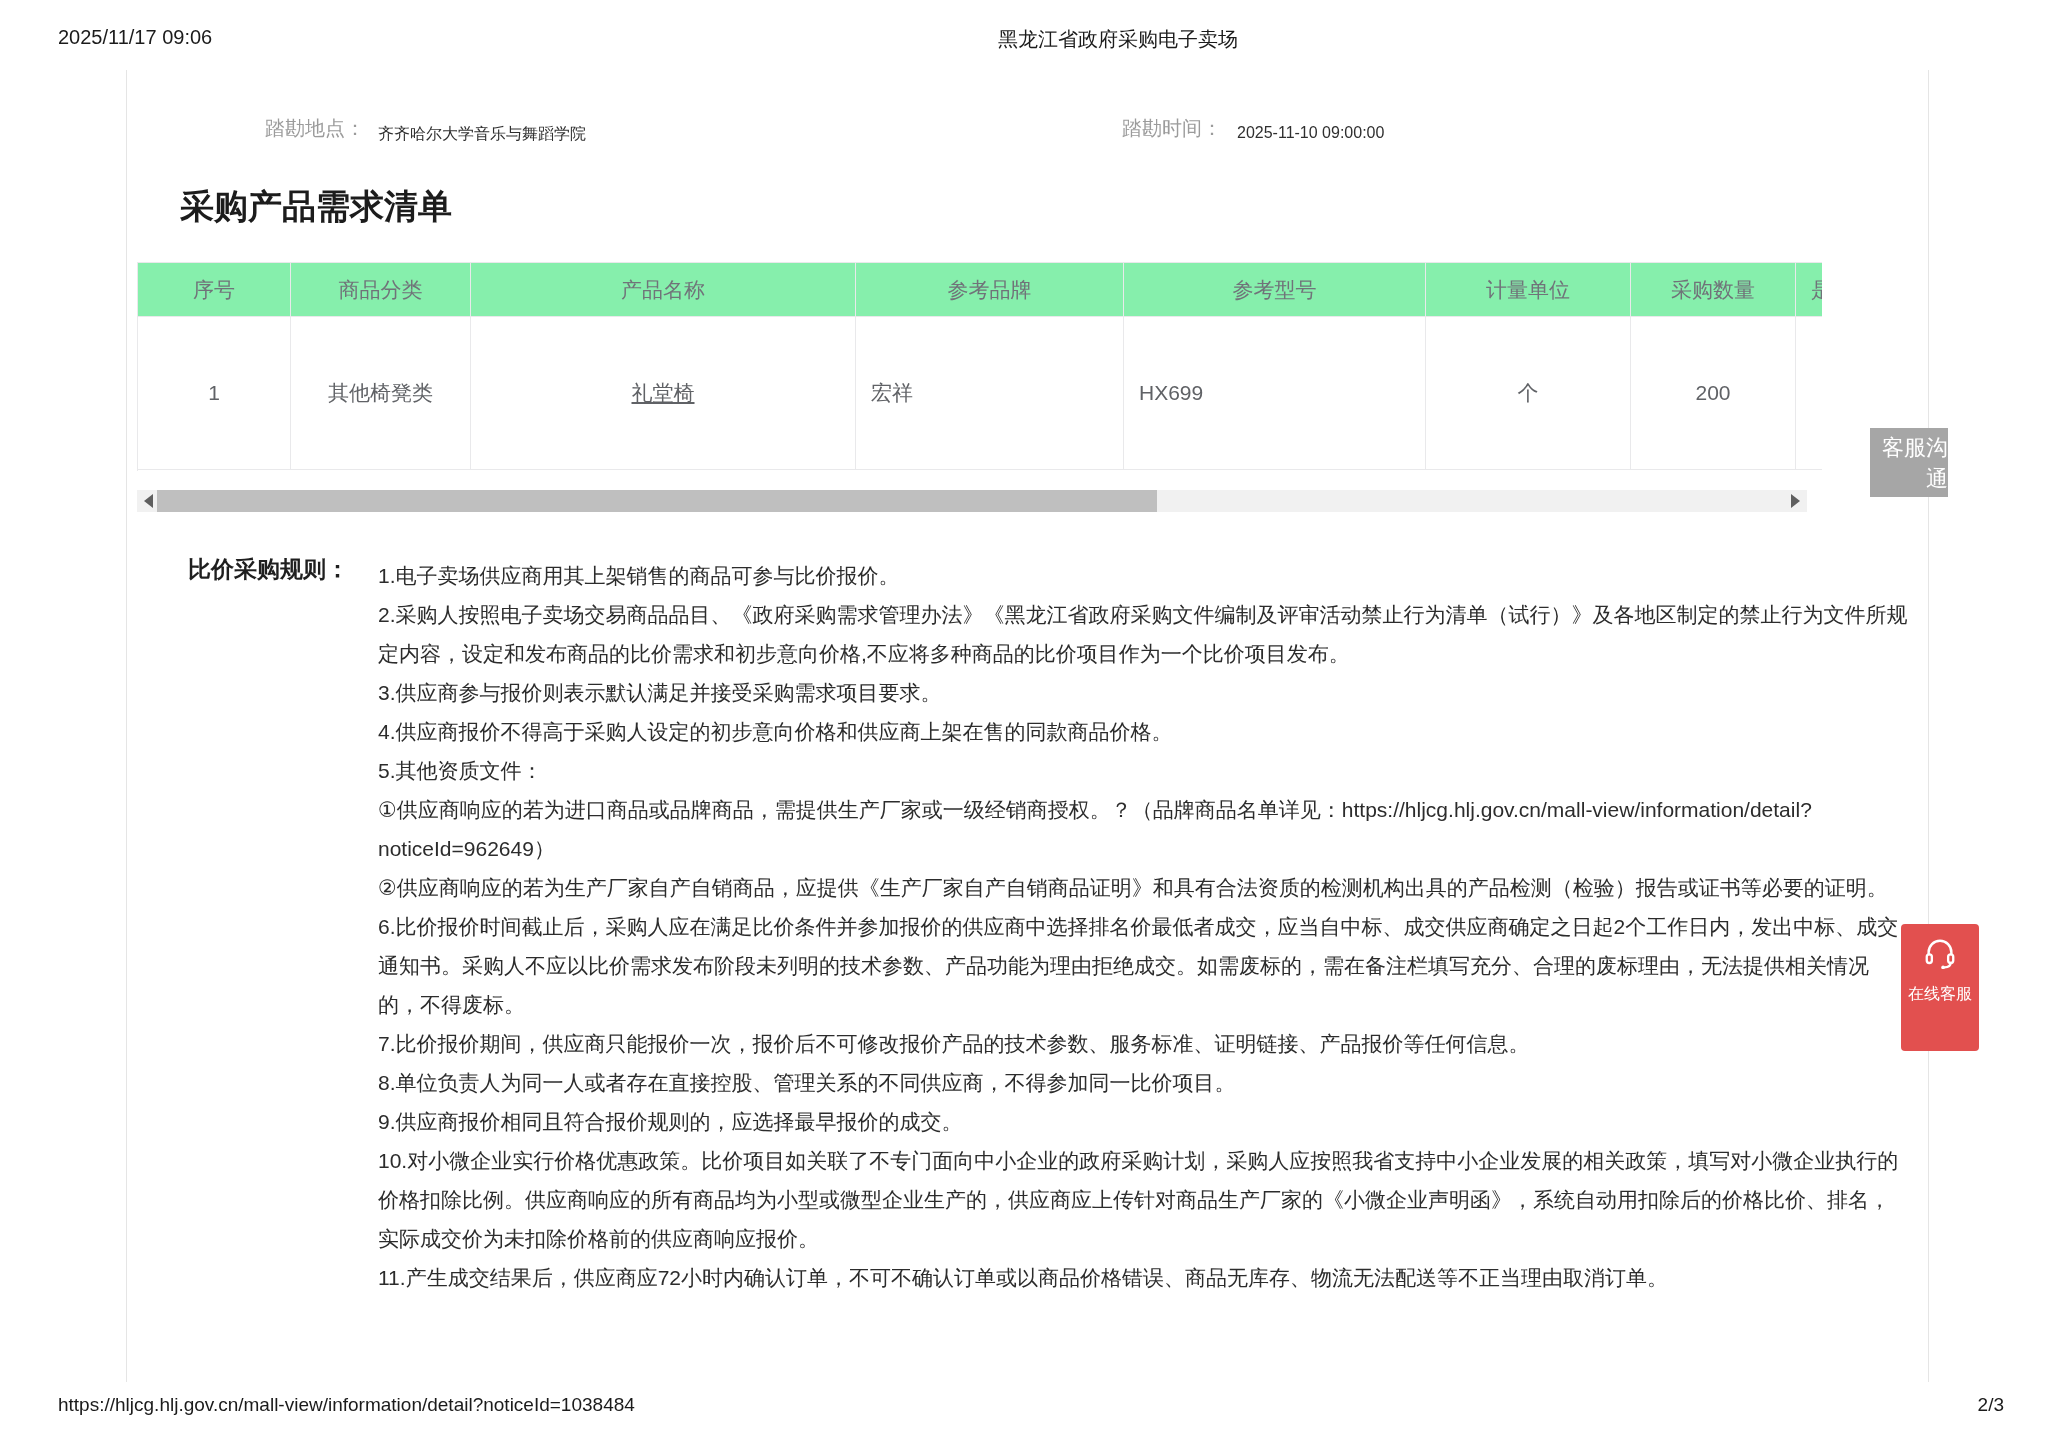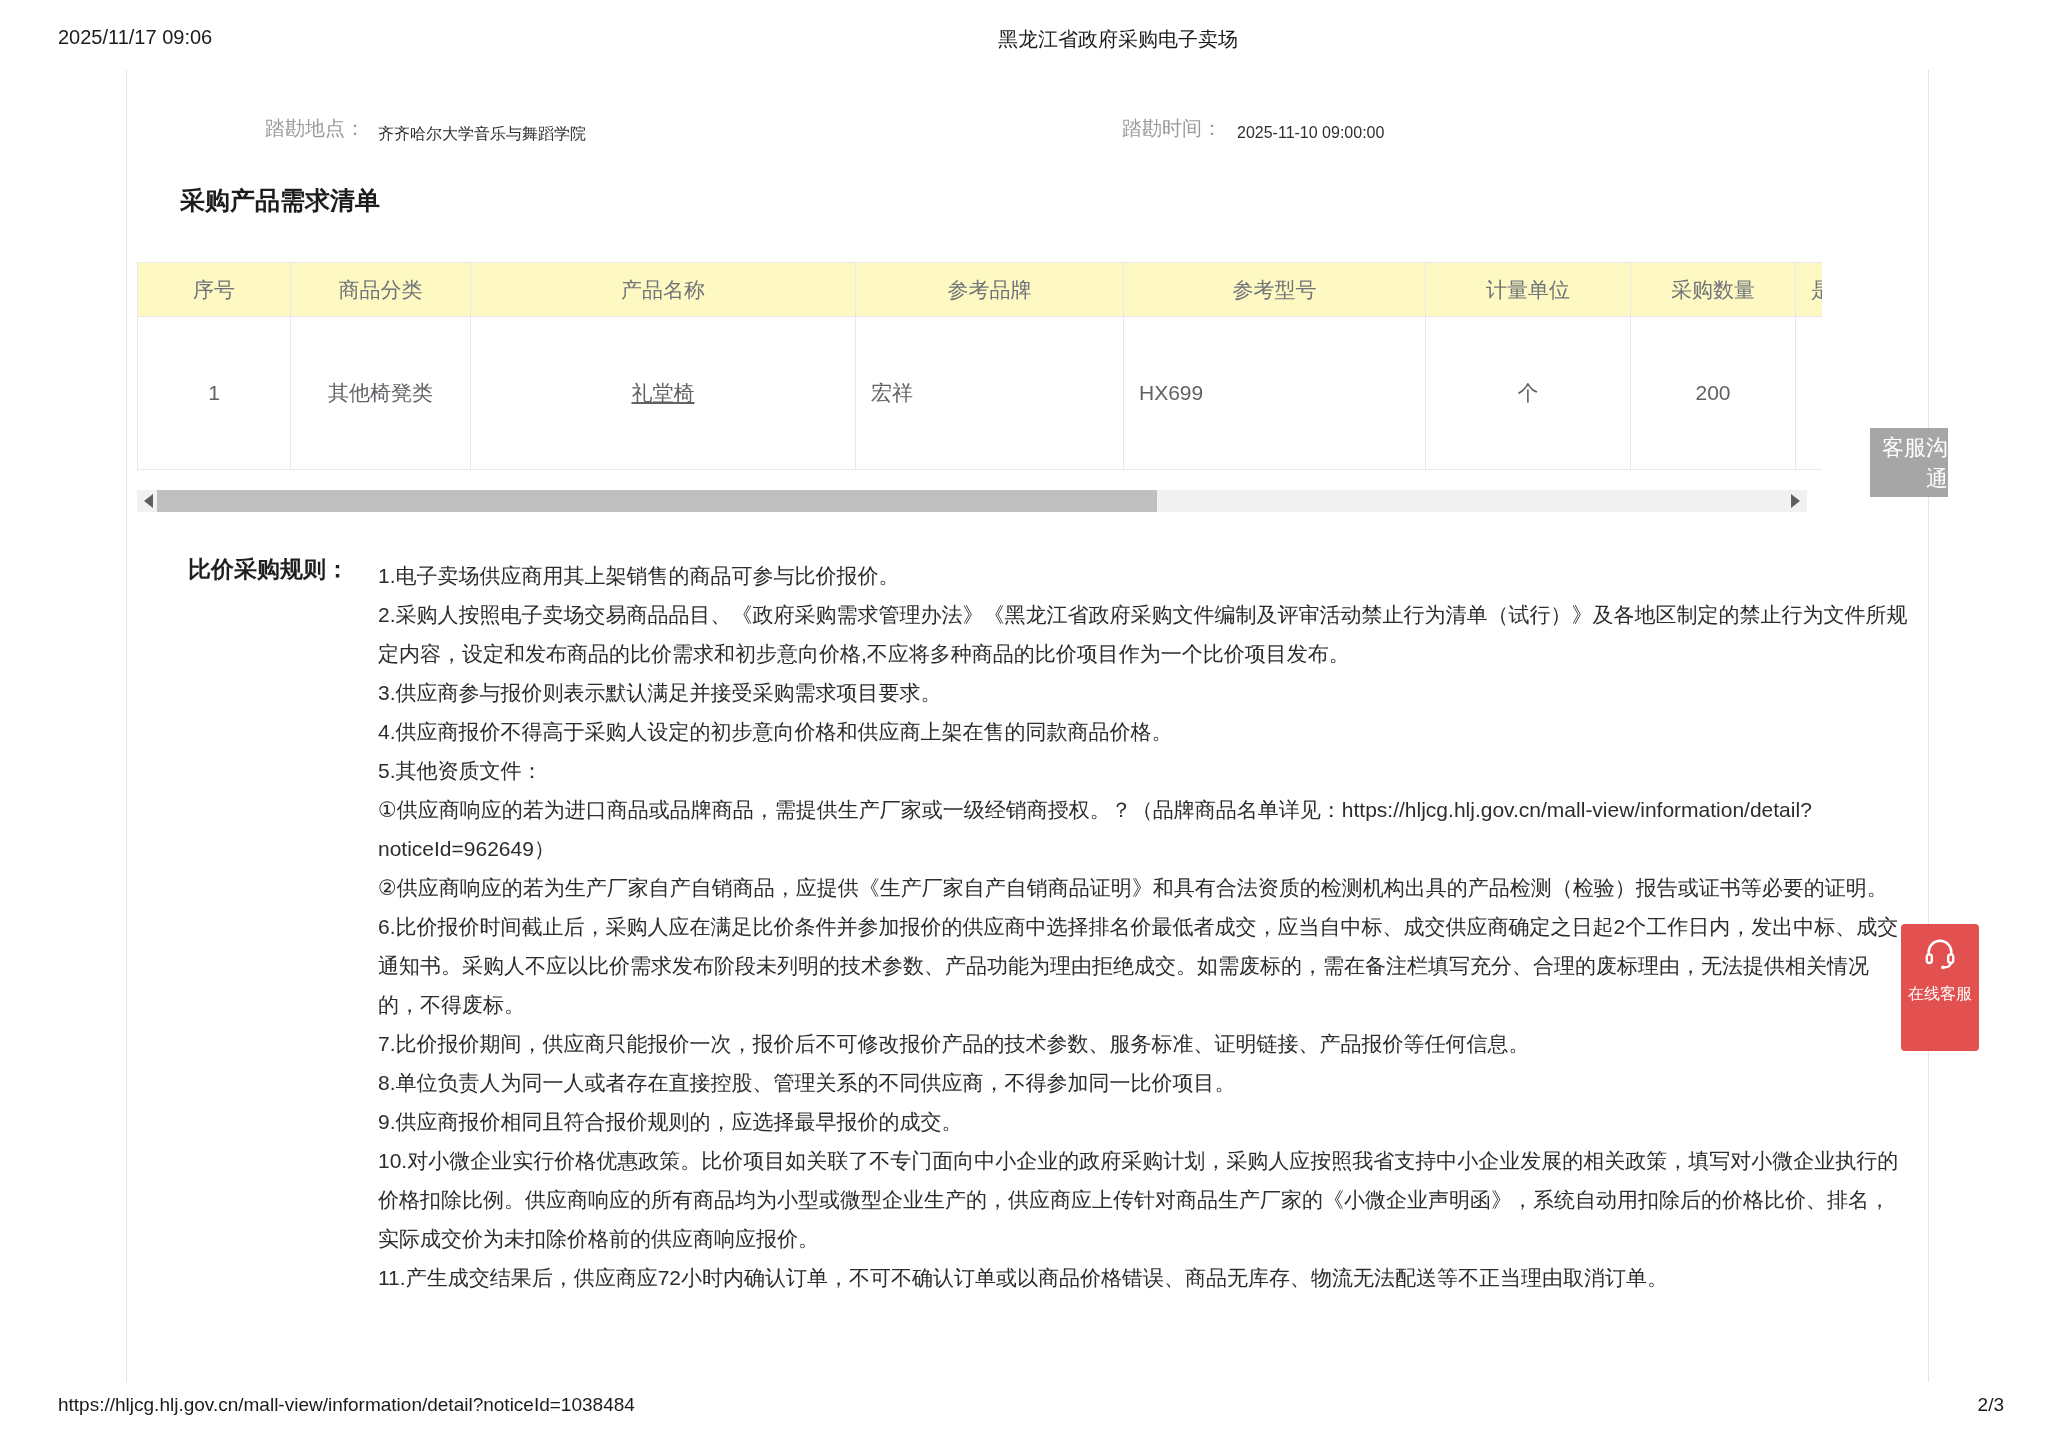--- a/index.html
+++ b/index.html
@@ -15,29 +15,29 @@
   
   .page-border{position:absolute;top:70px;width:1px;height:1312px;background:#e5e5e5;}
   .page-border.left{left:126px;}
   .page-border.right{left:1928px;}
   
   .lbl{position:absolute;top:115px;font-size:20px;color:#9b9b9b;white-space:nowrap;}
   .val{position:absolute;top:124px;font-size:16px;color:#2f2f2f;white-space:nowrap;}
   .loc-lbl{left:265px;}  .loc-val{left:378px;}
   .time-lbl{left:1122px;} .time-val{left:1237px;}
   
-  .section-heading{position:absolute;left:180px;top:184px;font-size:25px;font-weight:bold;color:#1c1c1c;}
+  .section-heading{position:absolute;left:180px;top:184px;font-size:34px;font-weight:bold;color:#1c1c1c;}
   
   .table-wrap{position:absolute;left:137px;top:262px;width:1685px;height:209px;overflow:hidden;
               border-left:1px solid #e9e9eb;border-top:1px solid #e9e9eb;box-sizing:border-box;}
   .t-inner{width:1790px;}
   .t-row{display:flex;}
   .t-cell{box-sizing:border-box;border-right:1px solid #e9e9eb;border-bottom:1px solid #e9e9eb;
           display:flex;align-items:center;justify-content:center;font-size:21px;flex:none;}
-  .t-head .t-cell{height:54px;background:#fef9c3;color:#707379;}
+  .t-head .t-cell{height:54px;background:#86efac;color:#707379;}
   .t-body .t-cell{height:153px;background:#ffffff;color:#606266;}
   .t-cell.align-left{justify-content:flex-start;padding-left:15px;}
   
   .hscroll{position:absolute;left:137px;top:490px;width:1670px;height:22px;background:#f1f1f1;}
   .hscroll .thumb{position:absolute;left:20px;top:0;width:1000px;height:22px;background:#bfbfbf;}
   .arrow{position:absolute;top:4px;width:0;height:0;border-top:7px solid transparent;border-bottom:7px solid transparent;}
   .arrow.left{left:7px;border-right:9px solid #5f5f5f;}
   .arrow.right{right:7px;border-left:9px solid #5f5f5f;}
   
   .rules-label{position:absolute;left:188px;top:554px;font-size:23px;font-weight:bold;color:#1f1f1f;white-space:nowrap;}

